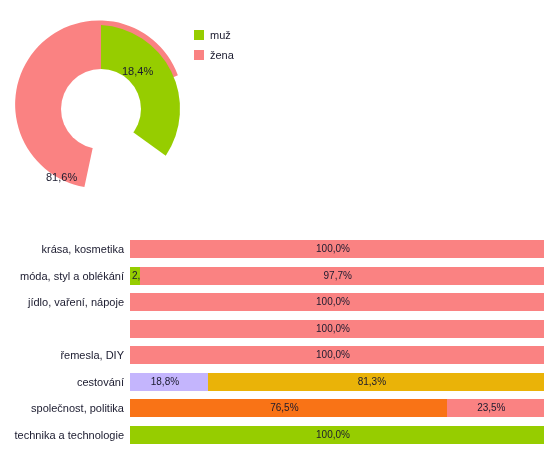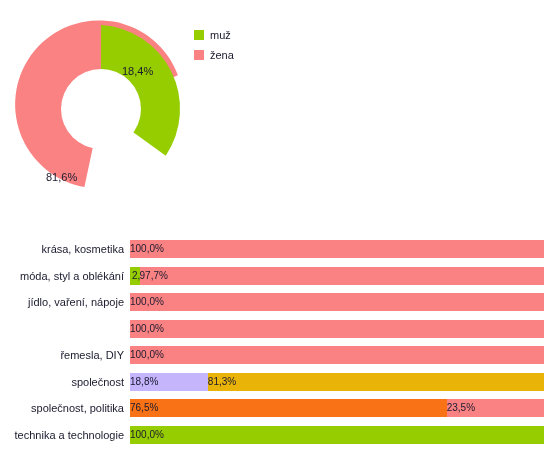--- a/index.html
+++ b/index.html
@@ -109,20 +109,21 @@
     position: relative;
     overflow: hidden;
   }
   .bar-seg-label {
     position: absolute;
     top: 0;
     left: 0;
     right: 8px;
     height: 18px;
     line-height: 18px;
+    text-align: center;
     font-size: 10px;
     color: #1a1a2e;
     white-space: nowrap;
   }
   .bar-seg.seg-tiny .bar-seg-label {
     left: 2px;
     right: auto;
     text-align: left;
     overflow: visible;
   }
@@ -208,21 +209,21 @@
   <div class="bar-row" style="top:114px">
     <span class="bar-category-label">řemesla, DIY</span>
     <div class="bar-track">
       <div class="bar-seg" style="background:#FA8282;width:100%">
         <span class="bar-seg-label">100,0%</span>
       </div>
     </div>
   </div>
 
   <div class="bar-row" style="top:140.5px">
-    <span class="bar-category-label">společnost</span>
+    <span class="bar-category-label">cestování</span>
     <div class="bar-track">
       <div class="bar-seg" style="background:#c4b5fd;width:18.8%">
         <span class="bar-seg-label">18,8%</span>
       </div>
       <div class="bar-seg" style="background:#eab308;width:81.2%">
         <span class="bar-seg-label">81,3%</span>
       </div>
     </div>
   </div>
 

